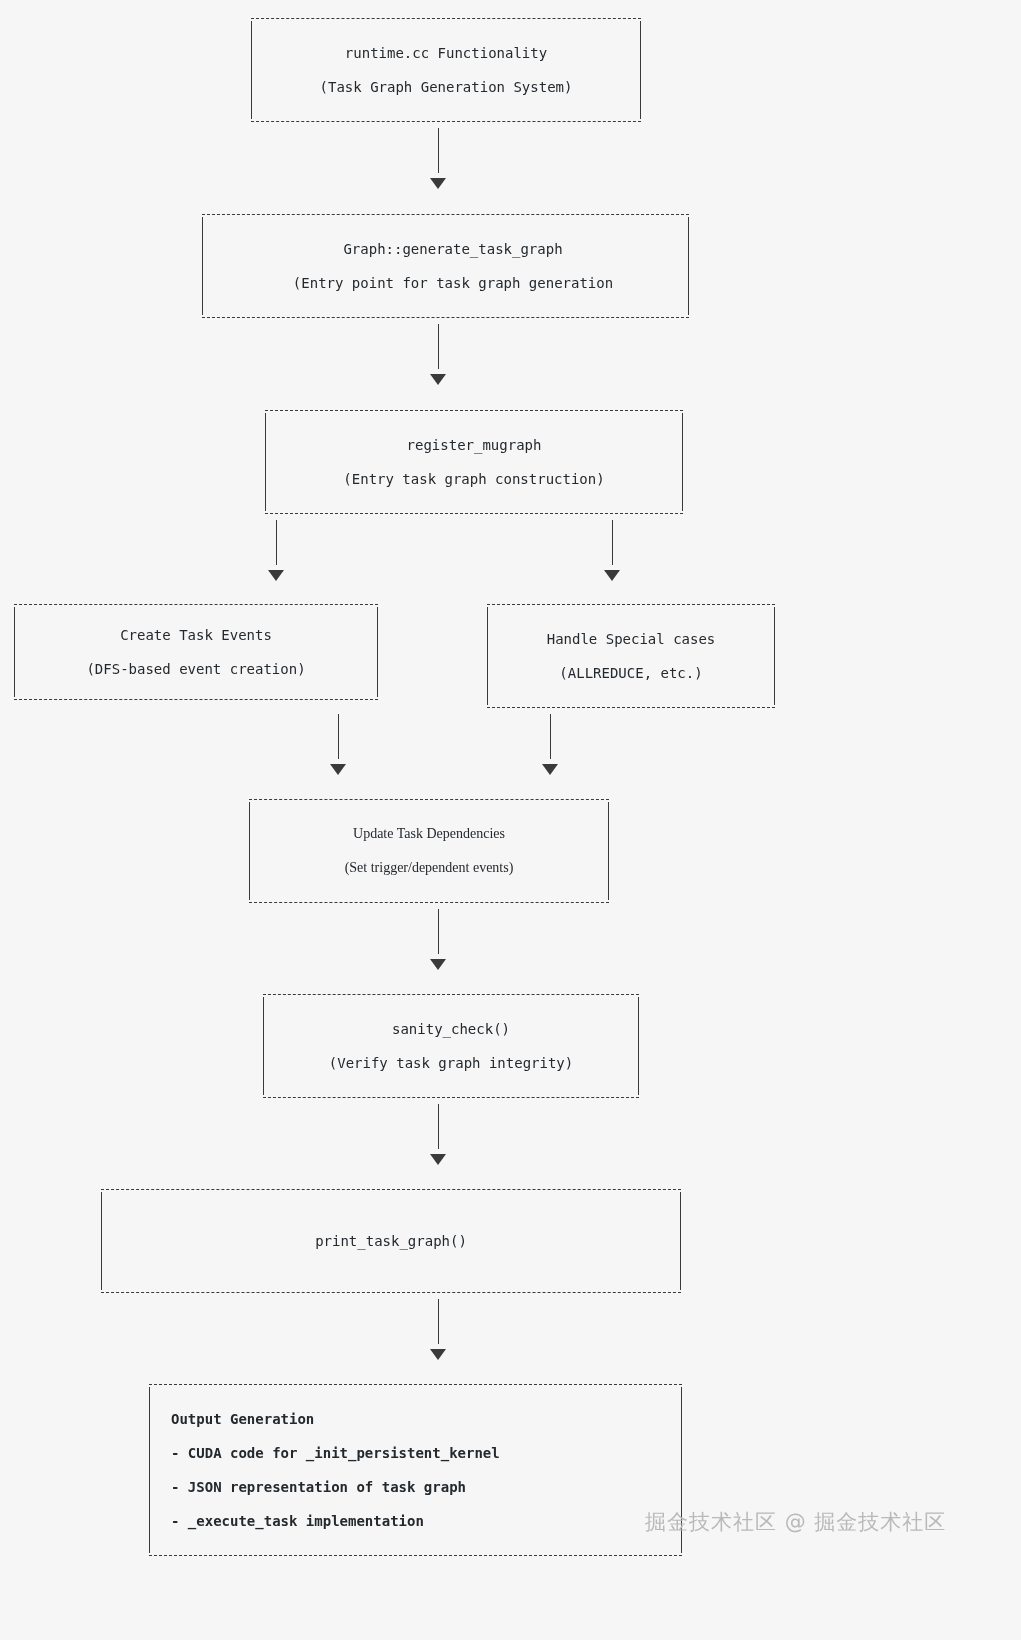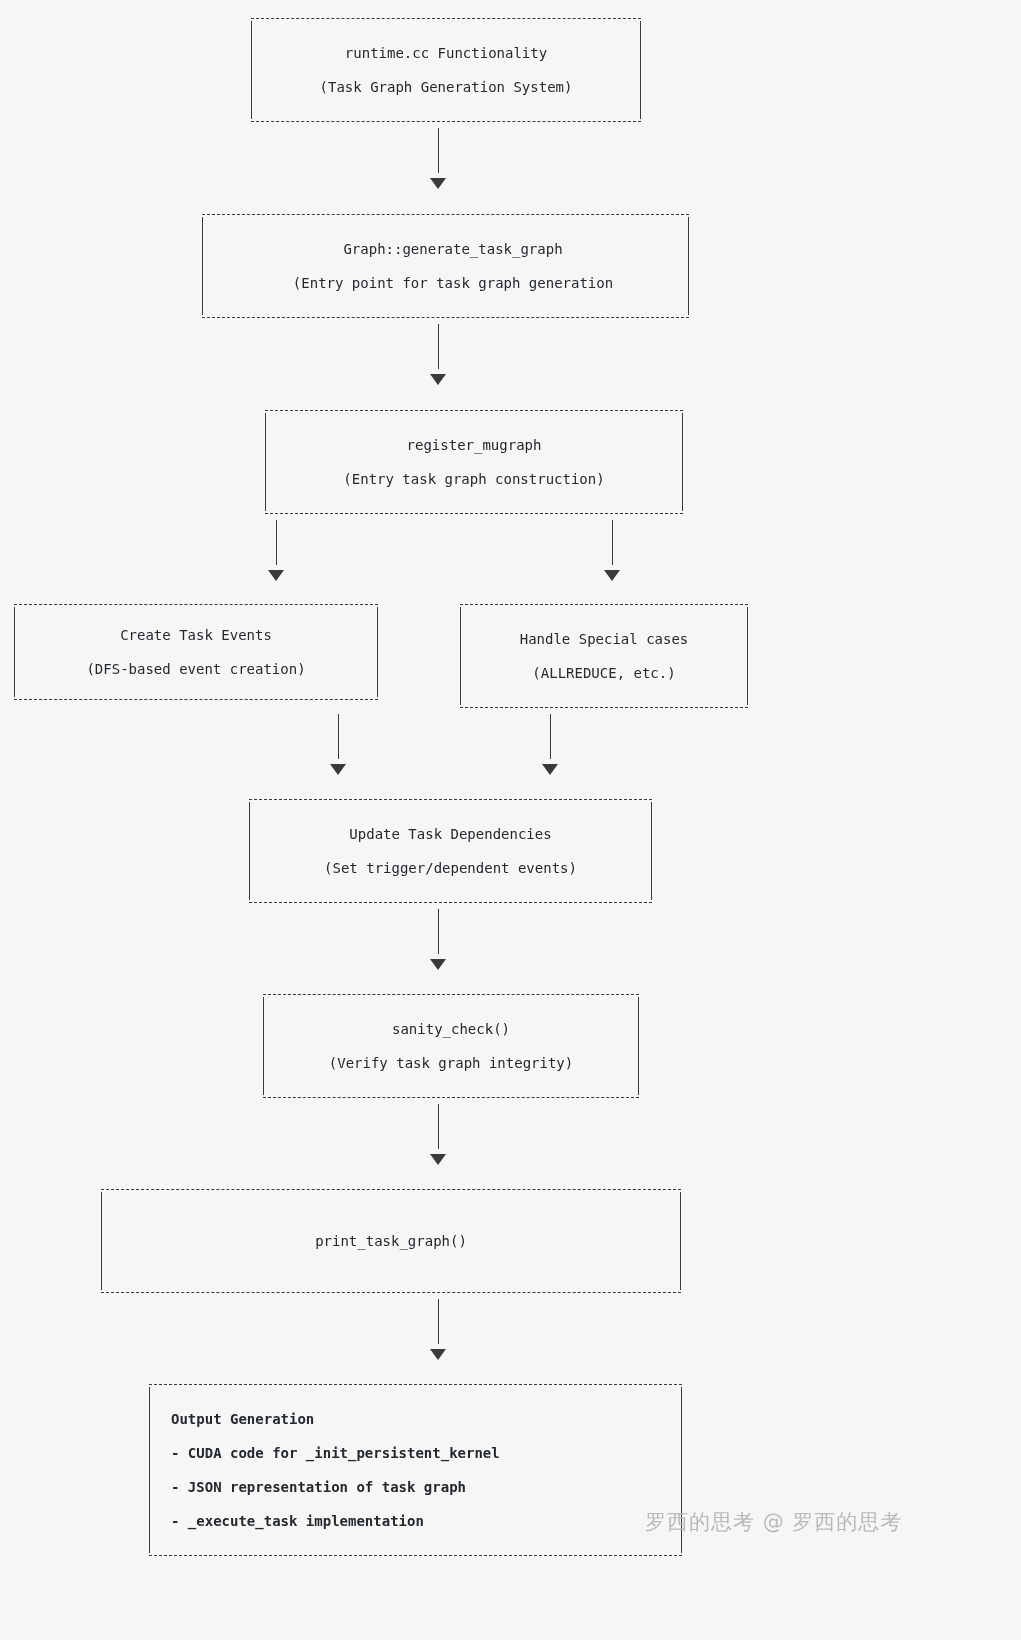--- a/index.html
+++ b/index.html
@@ -123,34 +123,34 @@
   <div class="vline" style="left:612px; top:520px; height:45px;"></div>
   <div class="arrow" style="left:604px; top:570px;"></div>
 
   <div class="box" style="left:14px; top:604px; width:364px; height:96px;">
     <div class="box-inner">
       <div class="line center">Create Task Events</div>
       <div class="line center">(DFS-based event creation)</div>
     </div>
   </div>
 
-  <div class="box" style="left:460px; top:604px; width:288px; height:104px;">
+  <div class="box" style="left:487px; top:604px; width:288px; height:104px;">
     <div class="box-inner">
       <div class="line center">Handle Special cases</div>
       <div class="line center">(ALLREDUCE, etc.)</div>
     </div>
   </div>
 
   <div class="vline" style="left:338px; top:714px; height:45px;"></div>
   <div class="arrow" style="left:330px; top:764px;"></div>
 
   <div class="vline" style="left:550px; top:714px; height:45px;"></div>
   <div class="arrow" style="left:542px; top:764px;"></div>
 
-  <div class="box" style="left:249px; top:799px; width:403px; height:104px;">
+  <div class="box" style="left:249px; top:799px; width:360px; height:104px;font-family:Liberation Serif, serif;">
     <div class="box-inner">
       <div class="line center">Update Task Dependencies</div>
       <div class="line center">(Set trigger/dependent events)</div>
     </div>
   </div>
 
   <div class="vline" style="left:438px; top:909px; height:45px;"></div>
   <div class="arrow" style="left:430px; top:959px;"></div>
 
   <div class="box" style="left:263px; top:994px; width:376px; height:104px;">
@@ -174,15 +174,15 @@
 
   <div class="box" style="left:149px; top:1384px; width:533px; height:172px;">
     <div class="box-inner">
       <div class="line left">Output Generation</div>
       <div class="line left">- CUDA code for _init_persistent_kernel</div>
       <div class="line left">- JSON representation of task graph</div>
       <div class="line left">- _execute_task implementation</div>
     </div>
   </div>
 
-  <div class="watermark" style="left:645px; top:1508px;">罗西的思考 @ 罗西的思考</div>
+  <div class="watermark" style="left:645px; top:1508px;">掘金技术社区 @ 掘金技术社区</div>
 
 </div>
 
 </body></html>

